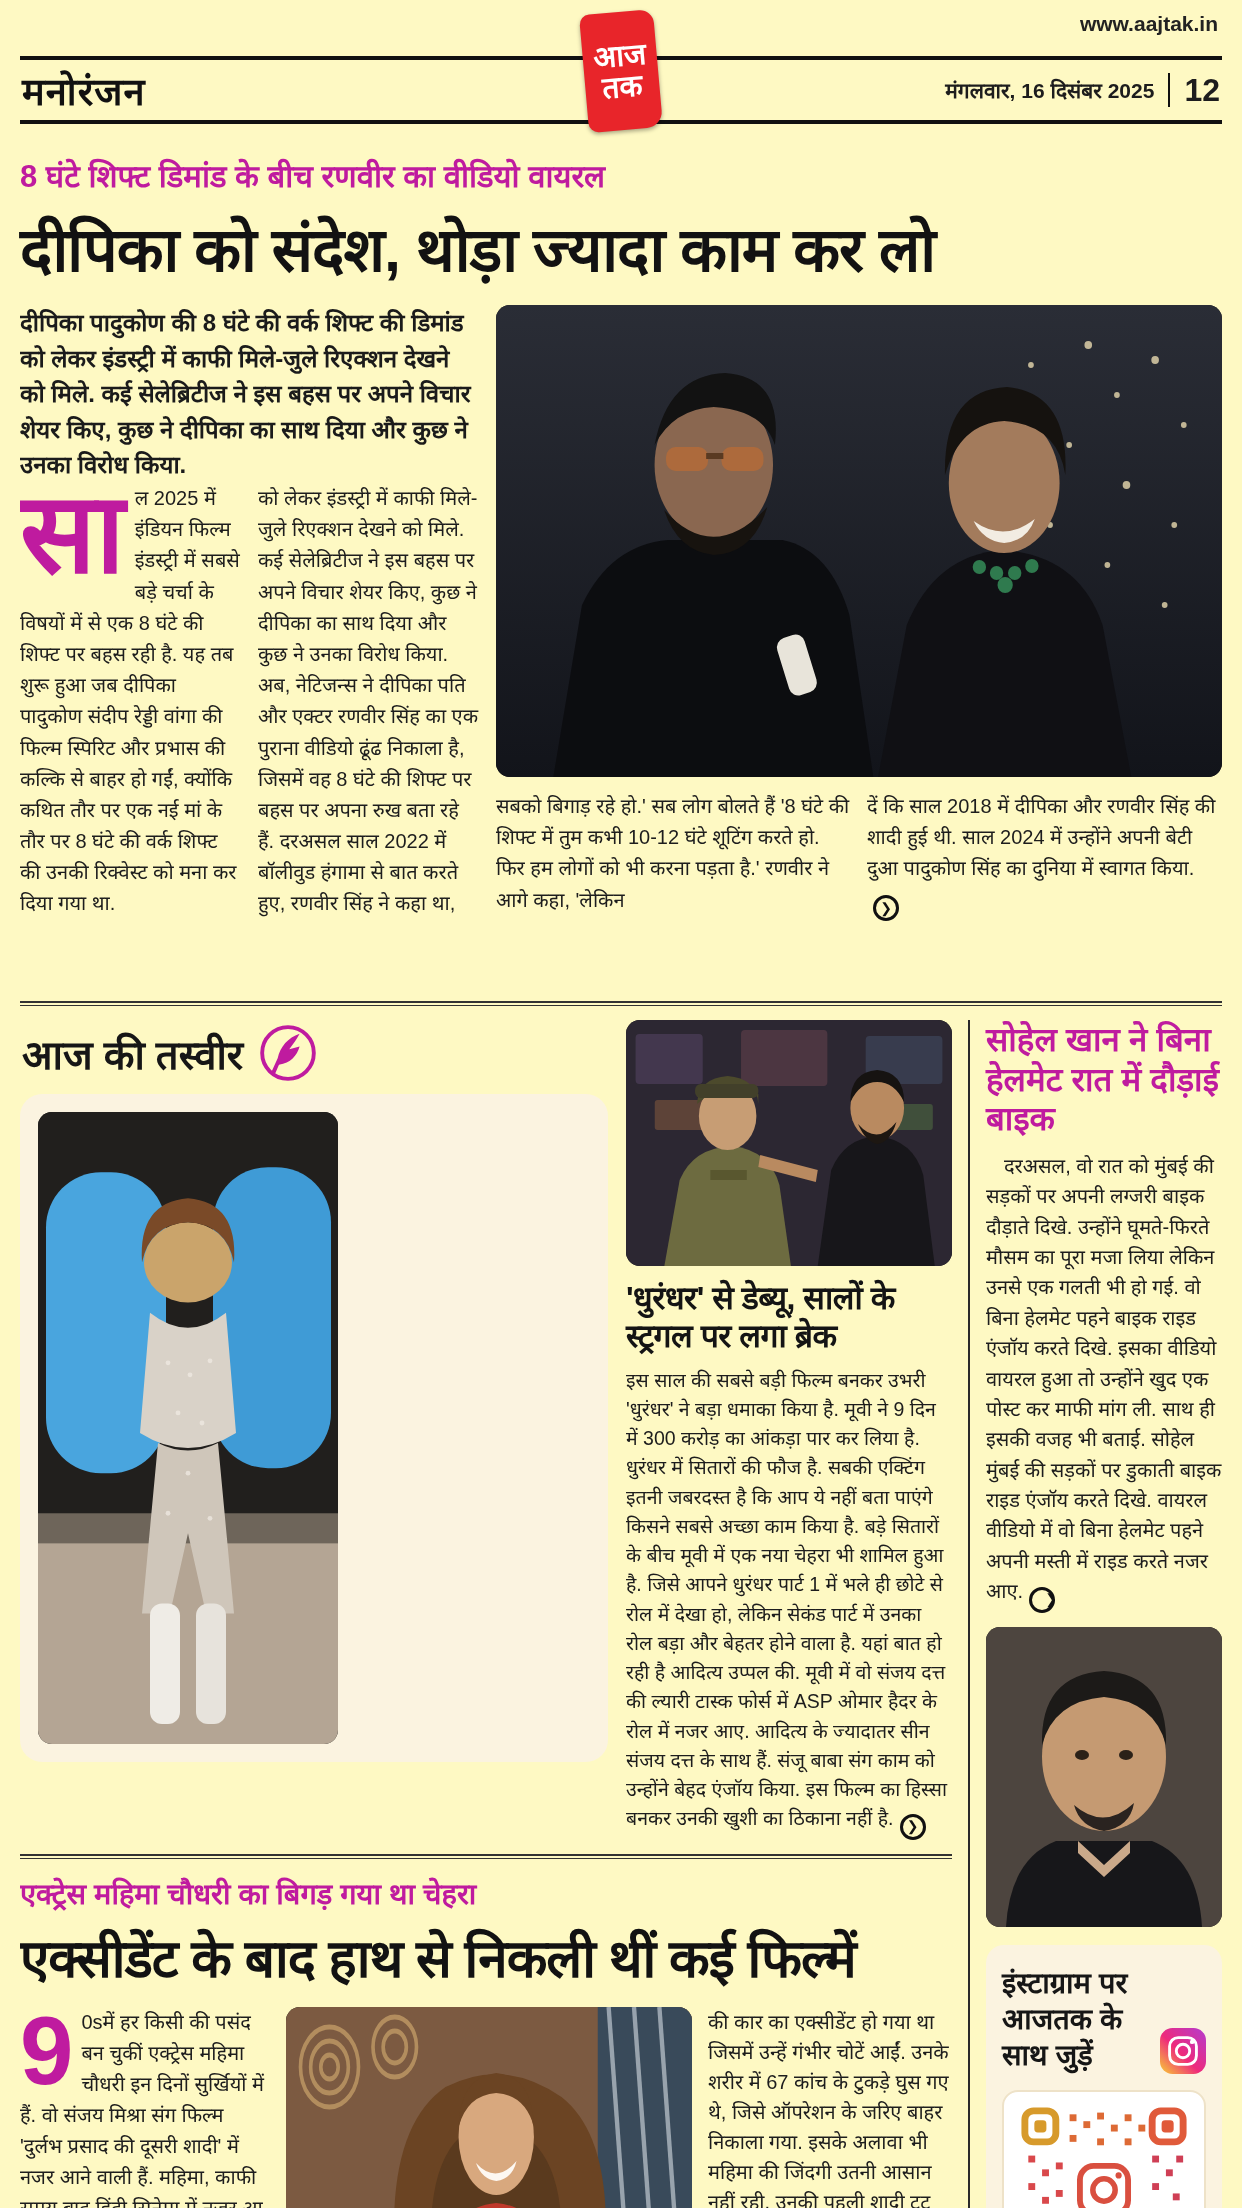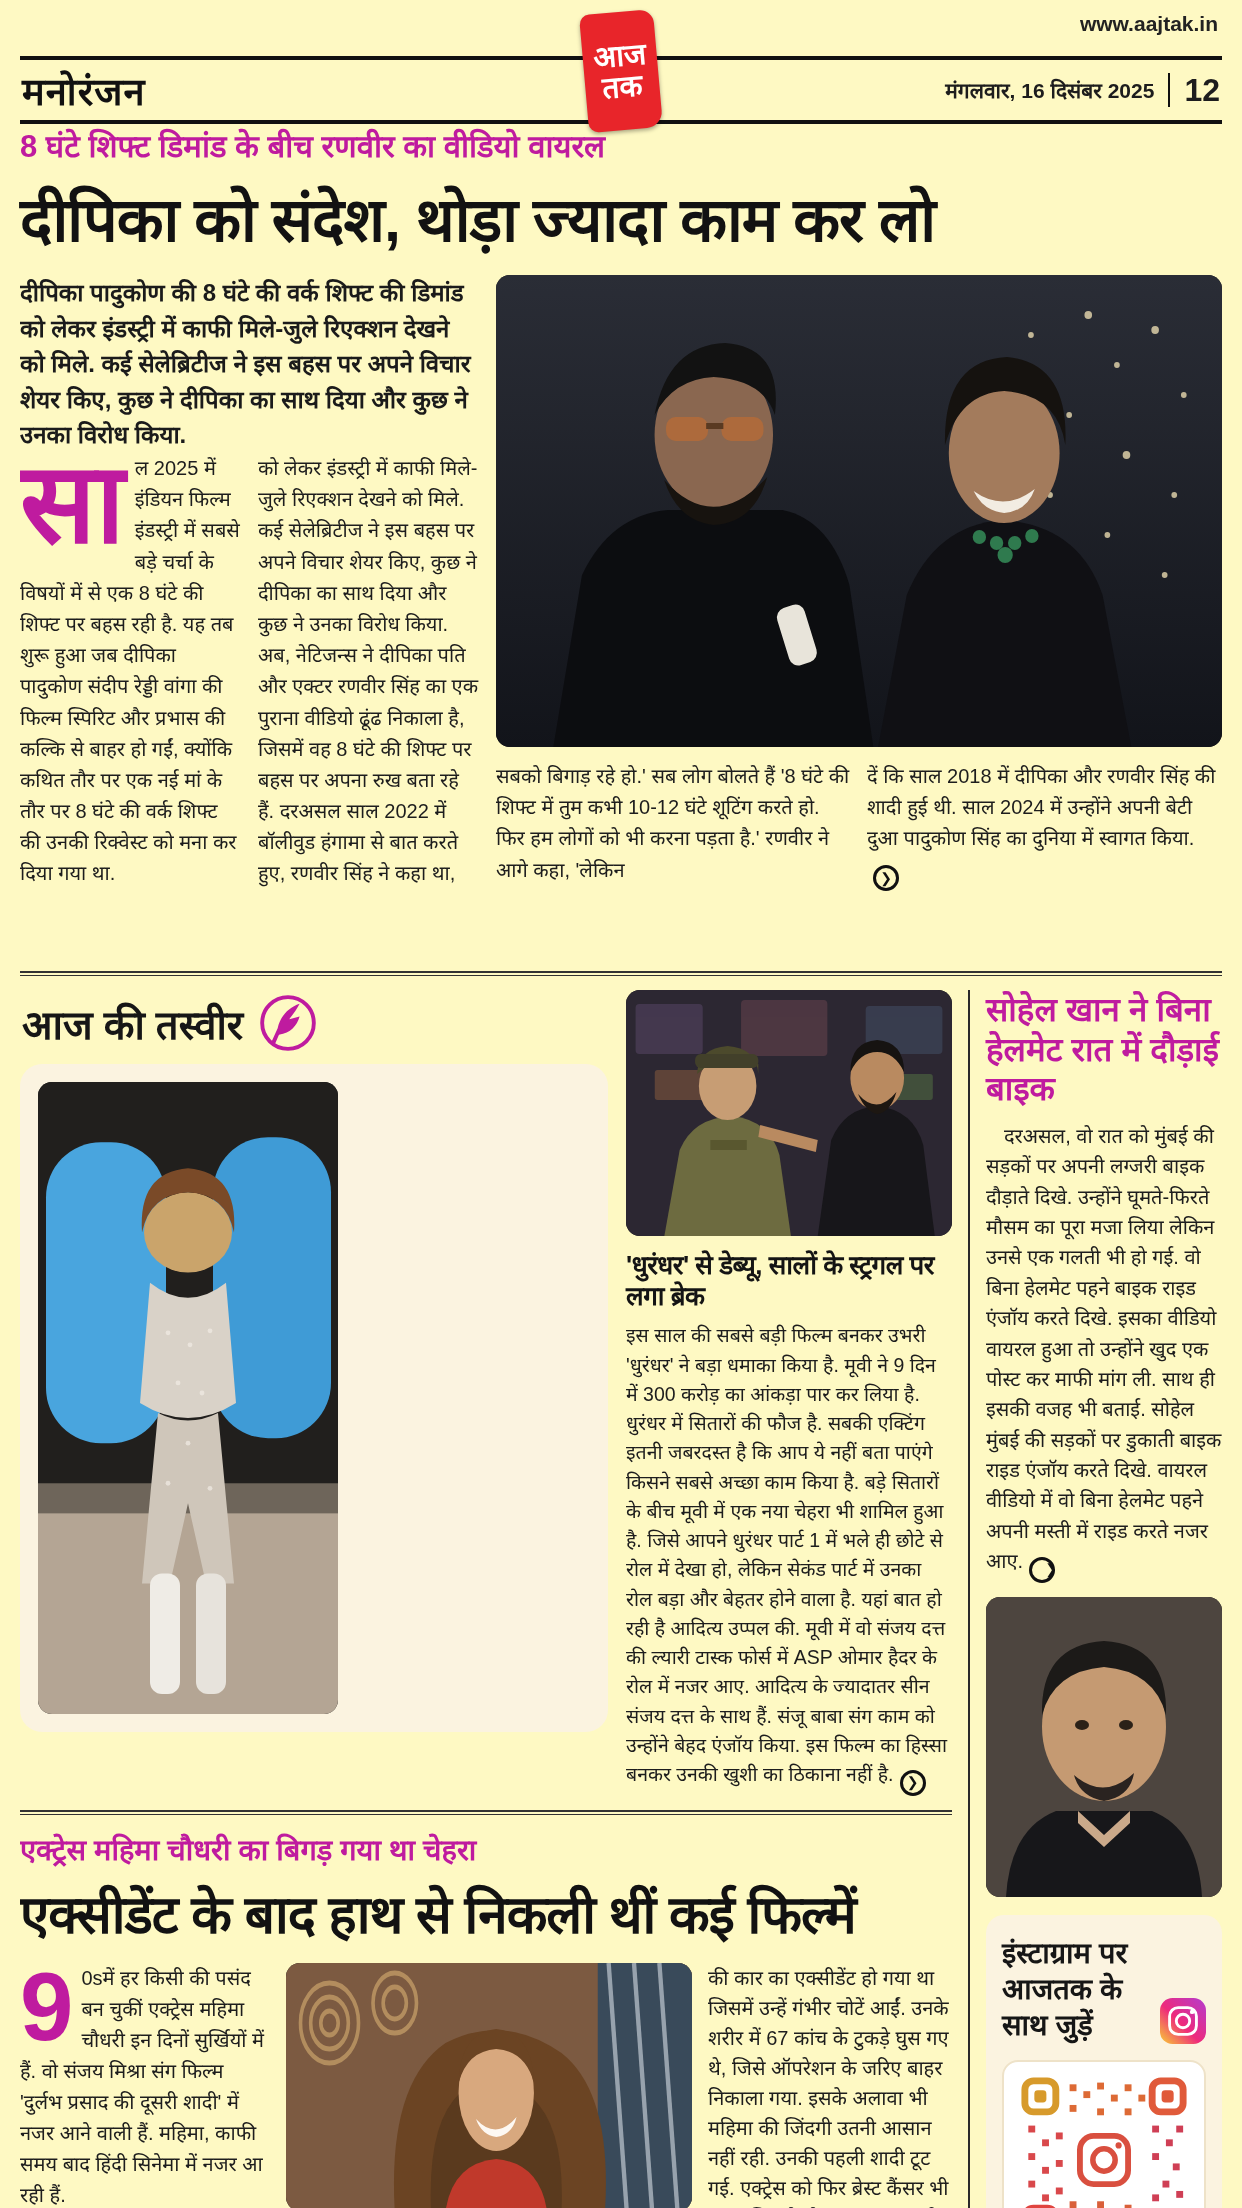--- a/index.html
+++ b/index.html
@@ -21,21 +21,21 @@
   .mast-sep { width:2px; height:34px; background:#111; }
   .mast-page { font-size:32px; font-weight:bold; }
   .logo {
     position:absolute; left:50%; top:-44px; transform:translateX(-50%) rotate(-5deg);
     width:74px; height:118px; background:#e8252a; border-radius:10px 14px 16px 10px;
     display:flex; flex-direction:column; align-items:center; justify-content:center;
     color:#fff; font-weight:bold; font-size:30px; line-height:1.05; z-index:5;
     box-shadow:0 2px 4px rgba(0,0,0,.35);
   }
   
-  .lead { }
+  .lead { margin-top:30px; }
   .kicker { color:#bf1b9f; font-size:31px; font-weight:bold; }
   .lead-headline { font-size:61px; font-weight:bold; color:#121212; margin:10px 0 16px 0; letter-spacing:-1px; }
   .lead-body { display:flex; gap:16px; }
   .lead-left { width:460px; flex:none; }
   .lead-intro { font-size:24px; line-height:1.48; font-weight:bold; color:#1b1b1b; height:172px; overflow:hidden; }
   .cols2 { display:flex; gap:16px; height:438px; overflow:hidden; margin-top:6px; }
   .cols2 .col { flex:1; font-size:20px; line-height:1.56; }
   .lead-right { flex:1; display:flex; flex-direction:column; }
   .photo { border-radius:14px; overflow:hidden; background:#111; flex:none; }
   .photo svg { display:block; width:100%; height:100%; }
@@ -58,21 +58,21 @@
   .potd-head { display:flex; align-items:center; gap:14px; padding:2px 0 10px 2px; }
   .potd-title { font-size:40px; font-weight:bold; color:#161616; }
   .cream-box { background:#fbf3e0; border-radius:22px; padding:18px; height:668px; display:flex; gap:18px; }
   .rakhi-photo { width:300px; height:100%; }
   .potd-caption { flex:1; padding-top:268px; }
   .caption-title { color:#bf1b9f; font-size:30px; font-weight:bold; line-height:1.2; margin-bottom:10px; }
   .caption-body { font-size:21px; line-height:1.4; font-weight:bold; color:#222; }
   .caption-credit { font-size:20px; font-weight:bold; margin-top:6px; }
   .dhur-col { flex:1; display:flex; flex-direction:column; }
   .dhur-photo { height:246px; }
-  .dhur-headline { font-size:26px; font-weight:bold; color:#141414; line-height:1.18; margin:14px 0 10px 0; letter-spacing:-0.5px; }
+  .dhur-headline { font-size:32px; font-weight:bold; color:#141414; line-height:1.18; margin:14px 0 10px 0; letter-spacing:-0.5px; }
   .dhur-body { font-size:19.5px; line-height:1.5; overflow:hidden; }
   
   .mahima { margin-top:2px; }
   .mahima .kicker { font-size:29px; }
   .mahima-headline { font-size:53px; font-weight:bold; color:#121212; margin:8px 0 14px 0; letter-spacing:-1px; }
   .mahima-row { display:flex; gap:16px; height:418px; overflow:hidden; }
   .mahima-col1 { width:250px; flex:none; font-size:20px; line-height:1.55; }
   .mahima-col1 .dropcap { font-size:96px; padding-right:8px; }
   .mahima-center { flex:1; display:flex; flex-direction:column; }
   .mahima-photo { height:248px; }

